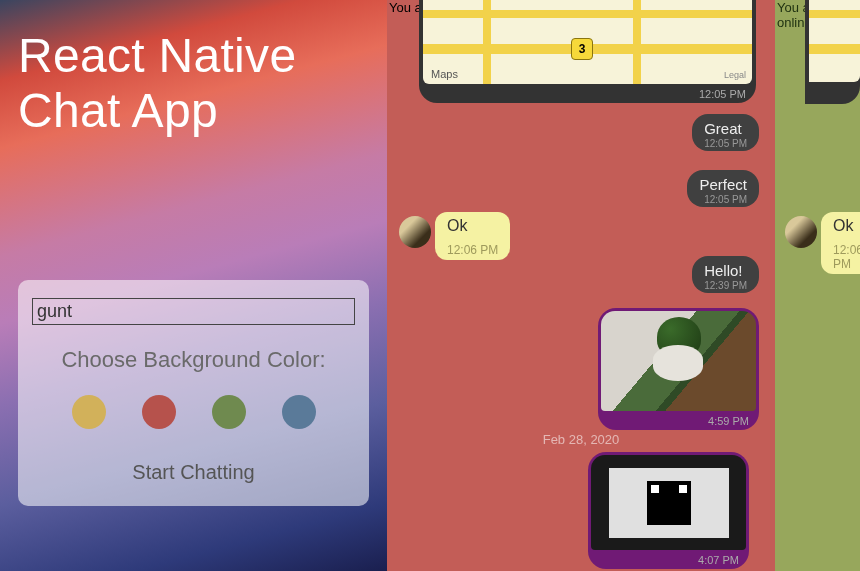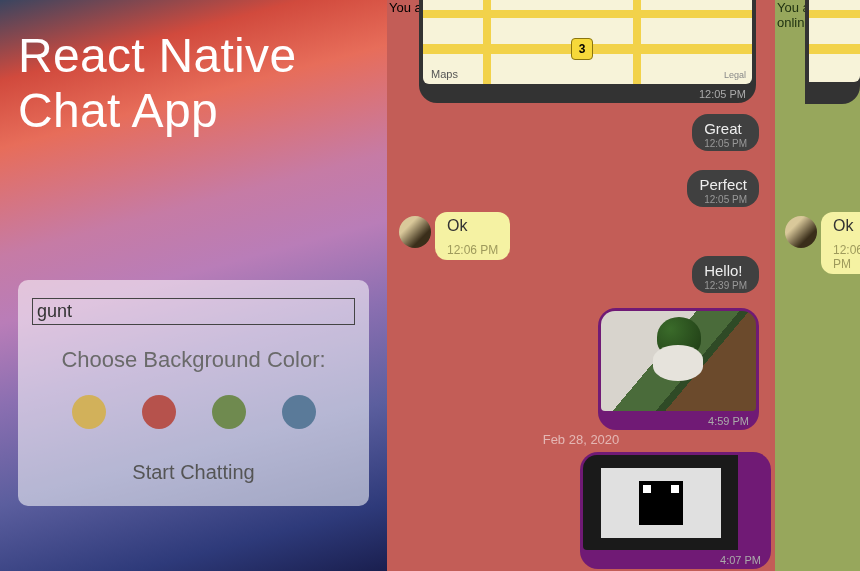--- a/index.html
+++ b/index.html
@@ -109,21 +109,21 @@
         <div class="plant-img">
           <div class="plant-leaves"></div>
           <div class="plant-pot"></div>
         </div>
       </div>
     <div class="bubble-time">4:59 PM</div>
   </div>
 
   <div class="date-sep" style="top:432px;">Feb 28, 2020</div>
 
-  <div class="img-bubble" style="right:4px; top:452px; width:191px;">
+  <div class="img-bubble" style="right:26px; top:452px; width:161px;">
     <div class="img-inner">
         <div class="qr-img">
           <div class="qr-screen">
             <div class="qr-code"></div>
           </div>
         </div>
       </div>
     <div class="bubble-time">4:07 PM</div>
   </div>
 </div>

